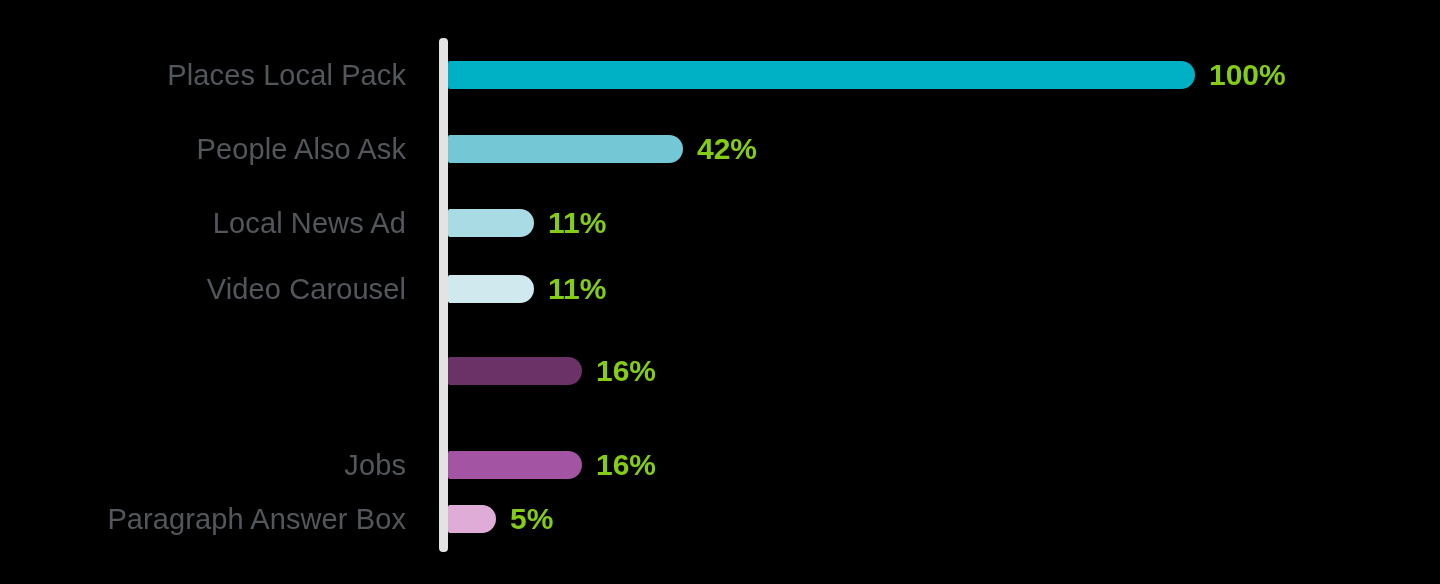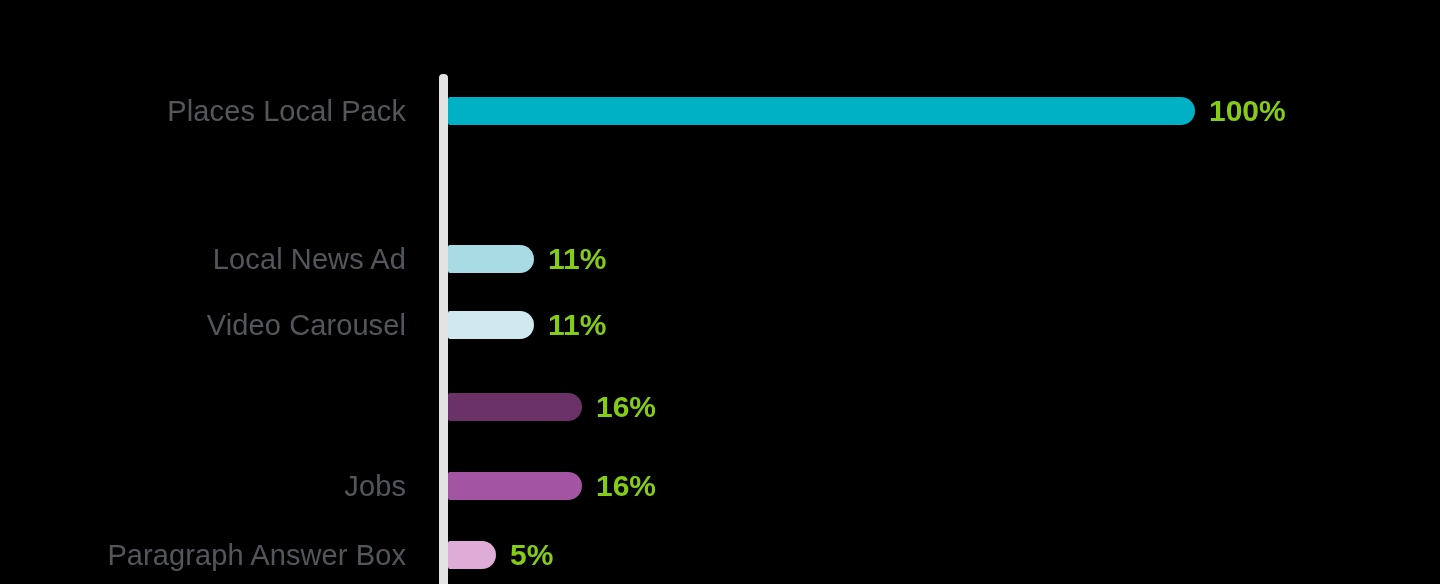--- a/index.html
+++ b/index.html
@@ -14,21 +14,20 @@
     overflow: hidden;
     font-family: "Liberation Sans", sans-serif;
     -webkit-font-smoothing: antialiased;
   }
 
   #chart-root {
     position: relative;
     width: 1440px;
     height: 515px;
     background: #000000;
-    margin-top: 36px;
   }
 
   
   .axis-line {
     position: absolute;
     left: 439px;
     top: 38px;
     width: 9px;
     height: 514px;
     background: #e3e3e3;
@@ -98,41 +97,48 @@
   <div class="axis-line"></div>
 
   <div class="rows">
       <div class="row" style="top: 38px;">
         <div class="cat-label">Places Local Pack</div>
         <div class="bar-wrap">
           <div class="bar" style="width: 747px; background: rgb(0, 176, 196);"></div>
           <div class="value-label">100%</div>
         </div>
       </div>
+      <div class="row" style="top: 112px;">
+        <div class="cat-label">People Also Ask</div>
+        <div class="bar-wrap">
+          <div class="bar" style="width: 235px; background: rgb(116, 200, 214);"></div>
+          <div class="value-label">42%</div>
+        </div>
+      </div>
       <div class="row" style="top: 186px;">
         <div class="cat-label">Local News Ad</div>
         <div class="bar-wrap">
           <div class="bar" style="width: 86px; background: rgb(169, 219, 229);"></div>
           <div class="value-label">11%</div>
         </div>
       </div>
       <div class="row" style="top: 252px;">
         <div class="cat-label">Video Carousel</div>
         <div class="bar-wrap">
           <div class="bar" style="width: 86px; background: rgb(208, 233, 239);"></div>
           <div class="value-label">11%</div>
         </div>
       </div>
       <div class="row" style="top: 334px;">
         <div class="bar-wrap">
           <div class="bar" style="width: 134px; background: rgb(107, 50, 104);"></div>
           <div class="value-label">16%</div>
         </div>
       </div>
-      <div class="row" style="top: 413px;">
+      <div class="row" style="top: 428px;">
         <div class="cat-label">Jobs</div>
         <div class="bar-wrap">
           <div class="bar" style="width: 134px; background: rgb(163, 85, 164);"></div>
           <div class="value-label">16%</div>
         </div>
       </div>
       <div class="row" style="top: 482px;">
         <div class="cat-label">Paragraph Answer Box</div>
         <div class="bar-wrap">
           <div class="bar" style="width: 48px; background: rgb(223, 172, 216);"></div>

